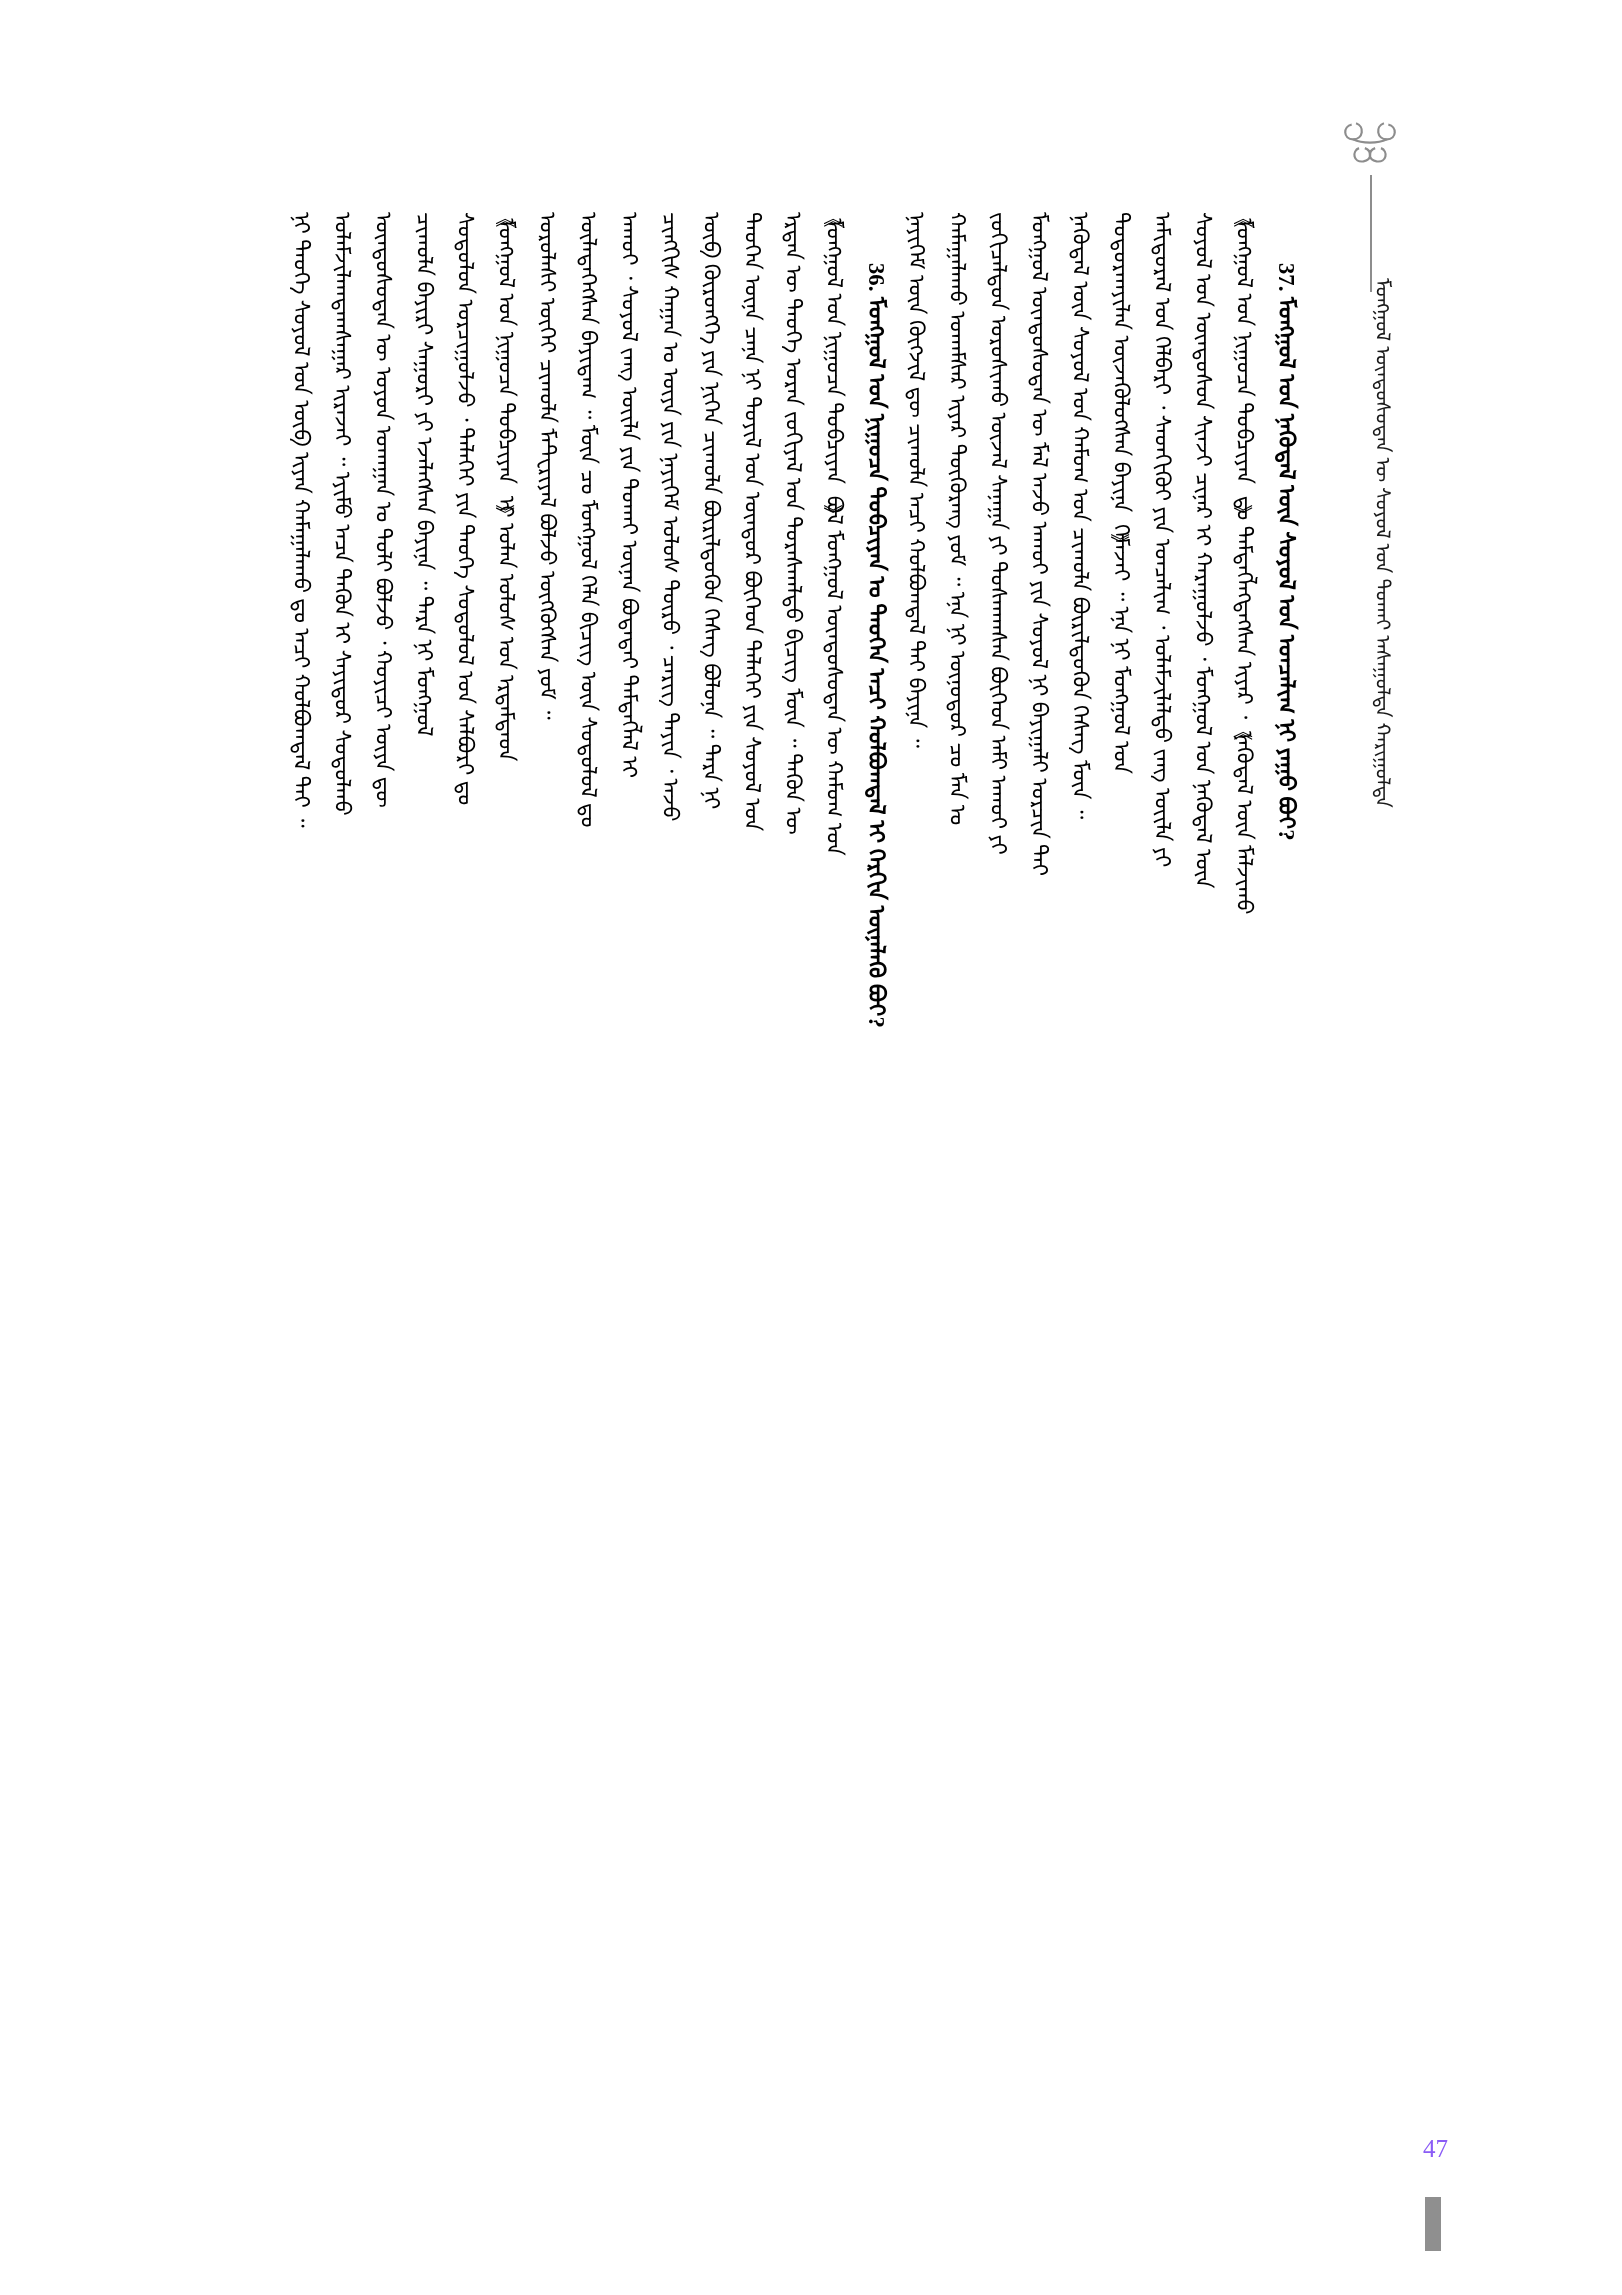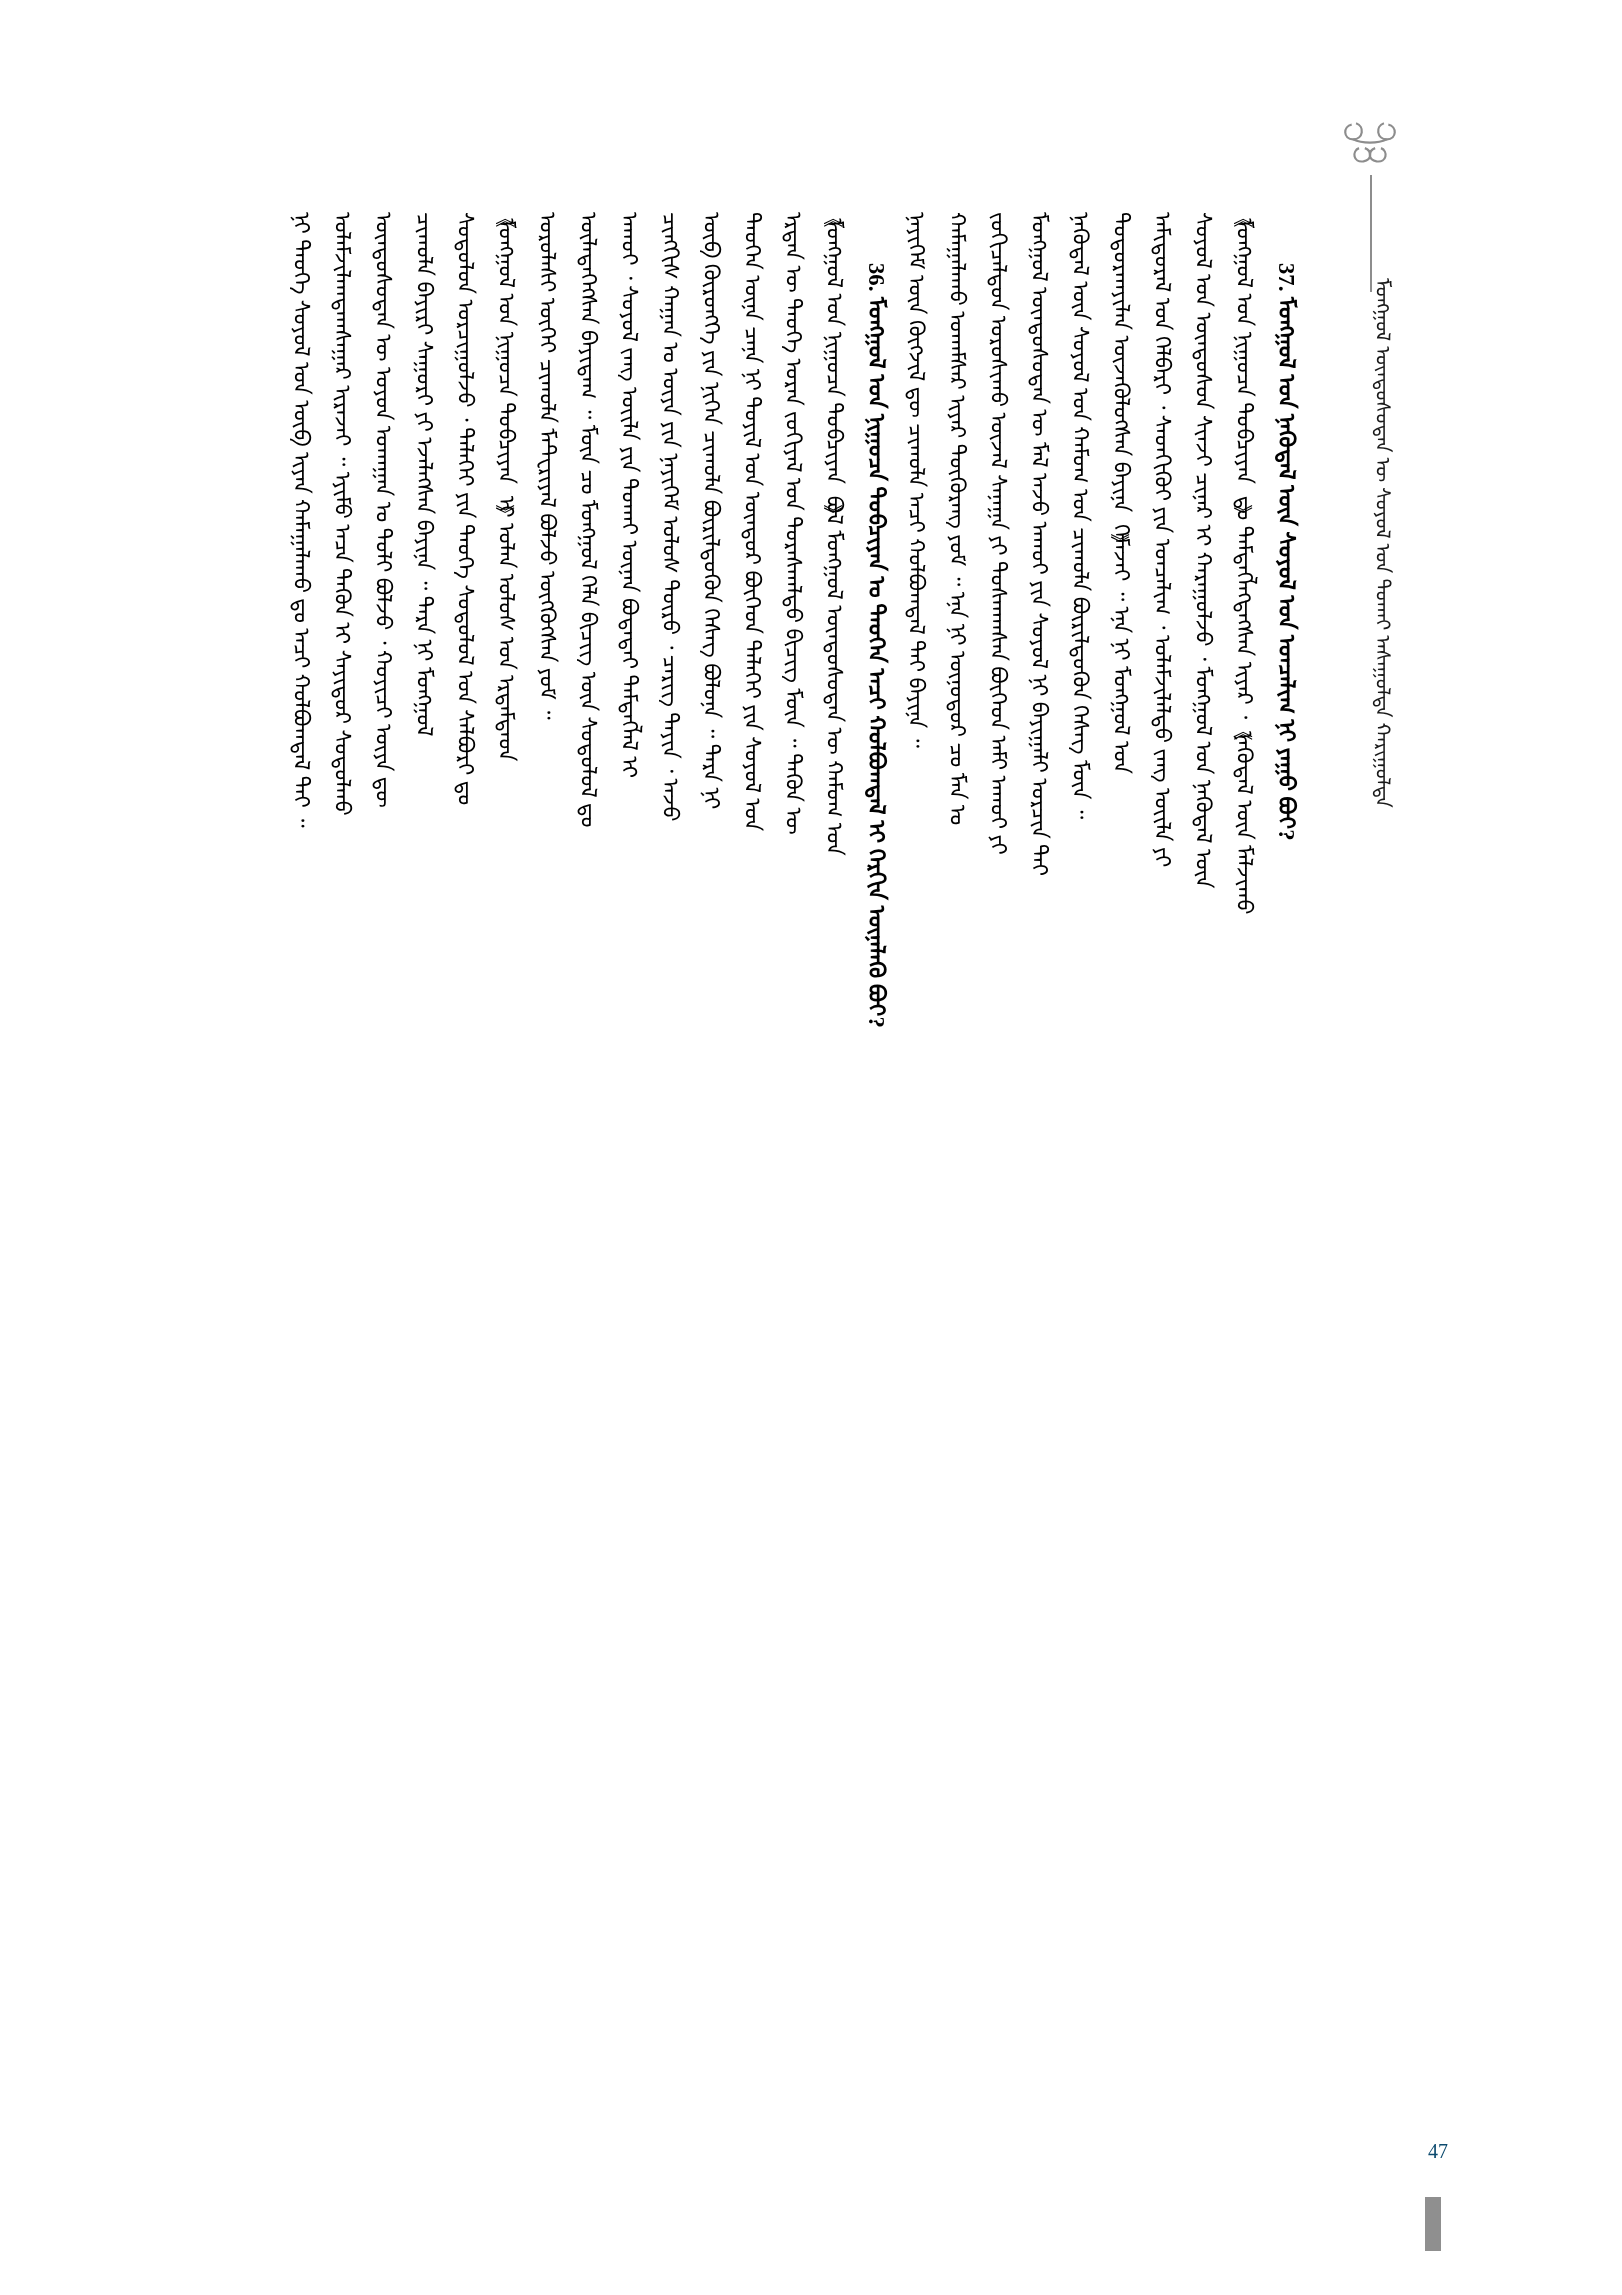--- a/index.html
+++ b/index.html
@@ -84,22 +84,22 @@
   }
   .col.indent {
     padding-top: 51px;
   }
 
   
   .page-number {
     position: absolute;
     bottom: 132px;
     right: 174px;
-    font-size: 20px;
-    color: #0c4a6e;
+    font-size: 25px;
+    color: #8b5cf6;
     font-family: "Liberation Serif", serif;
     margin-top: 12px;
   }
   .footer-bar {
     position: absolute;
     bottom: 44px;
     right: 181px;
     width: 16px;
     height: 54px;
     background: #8f8f8f;

